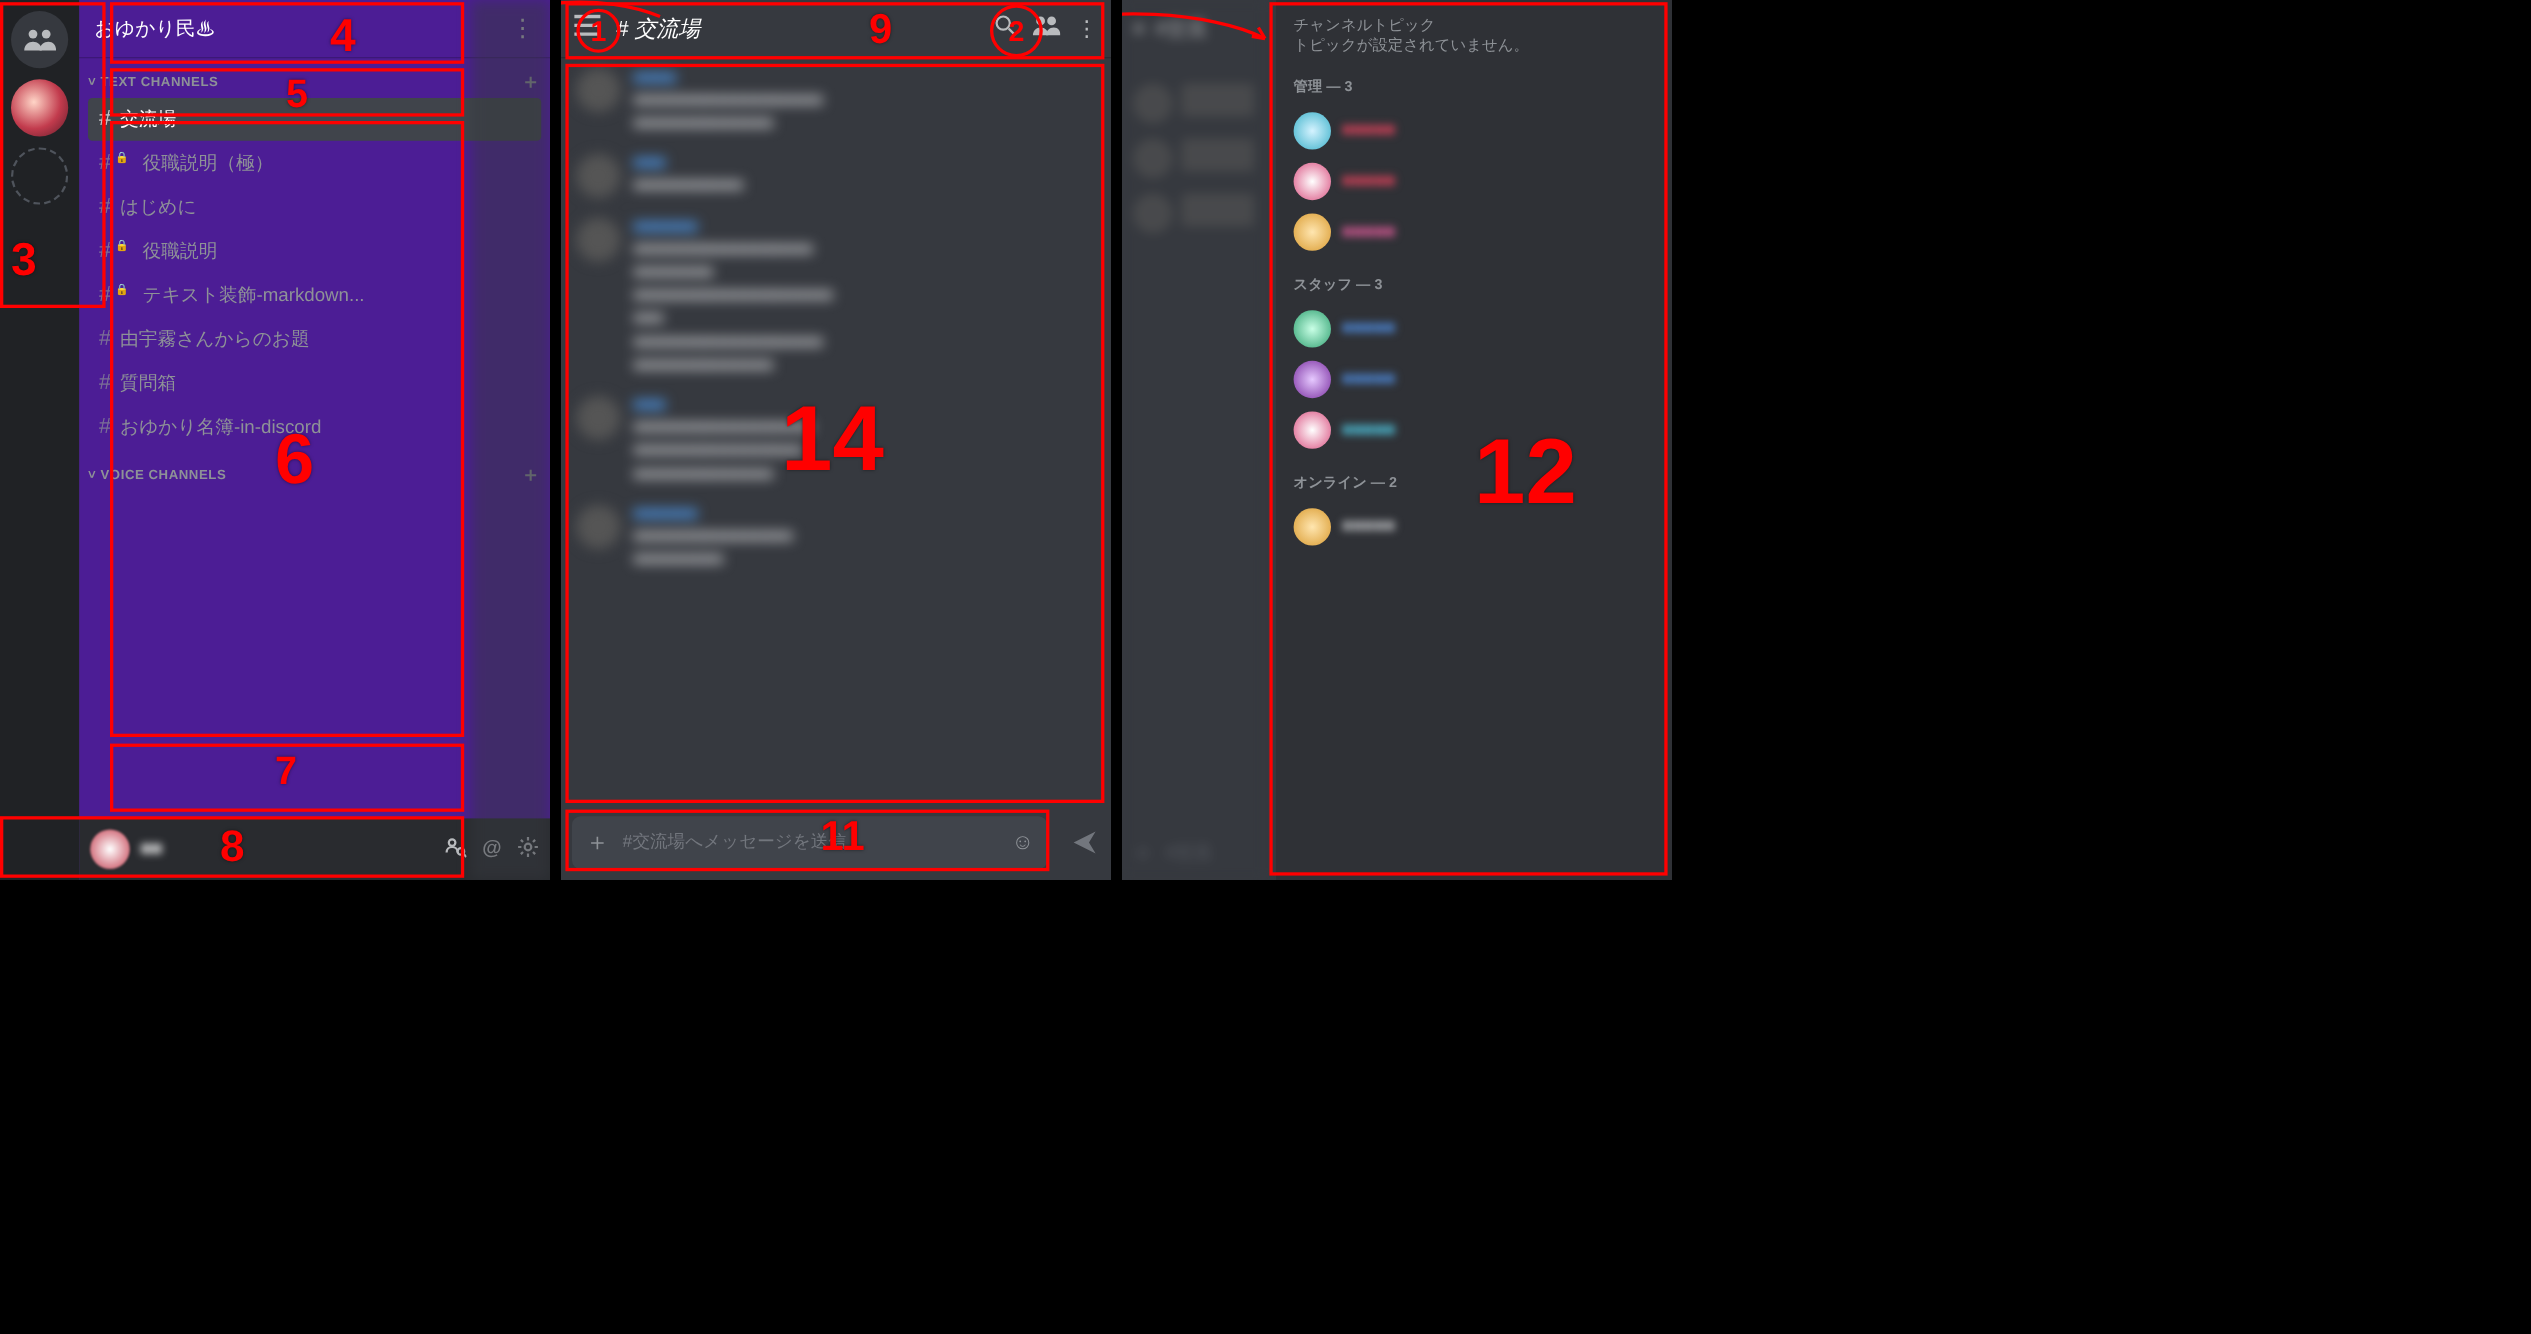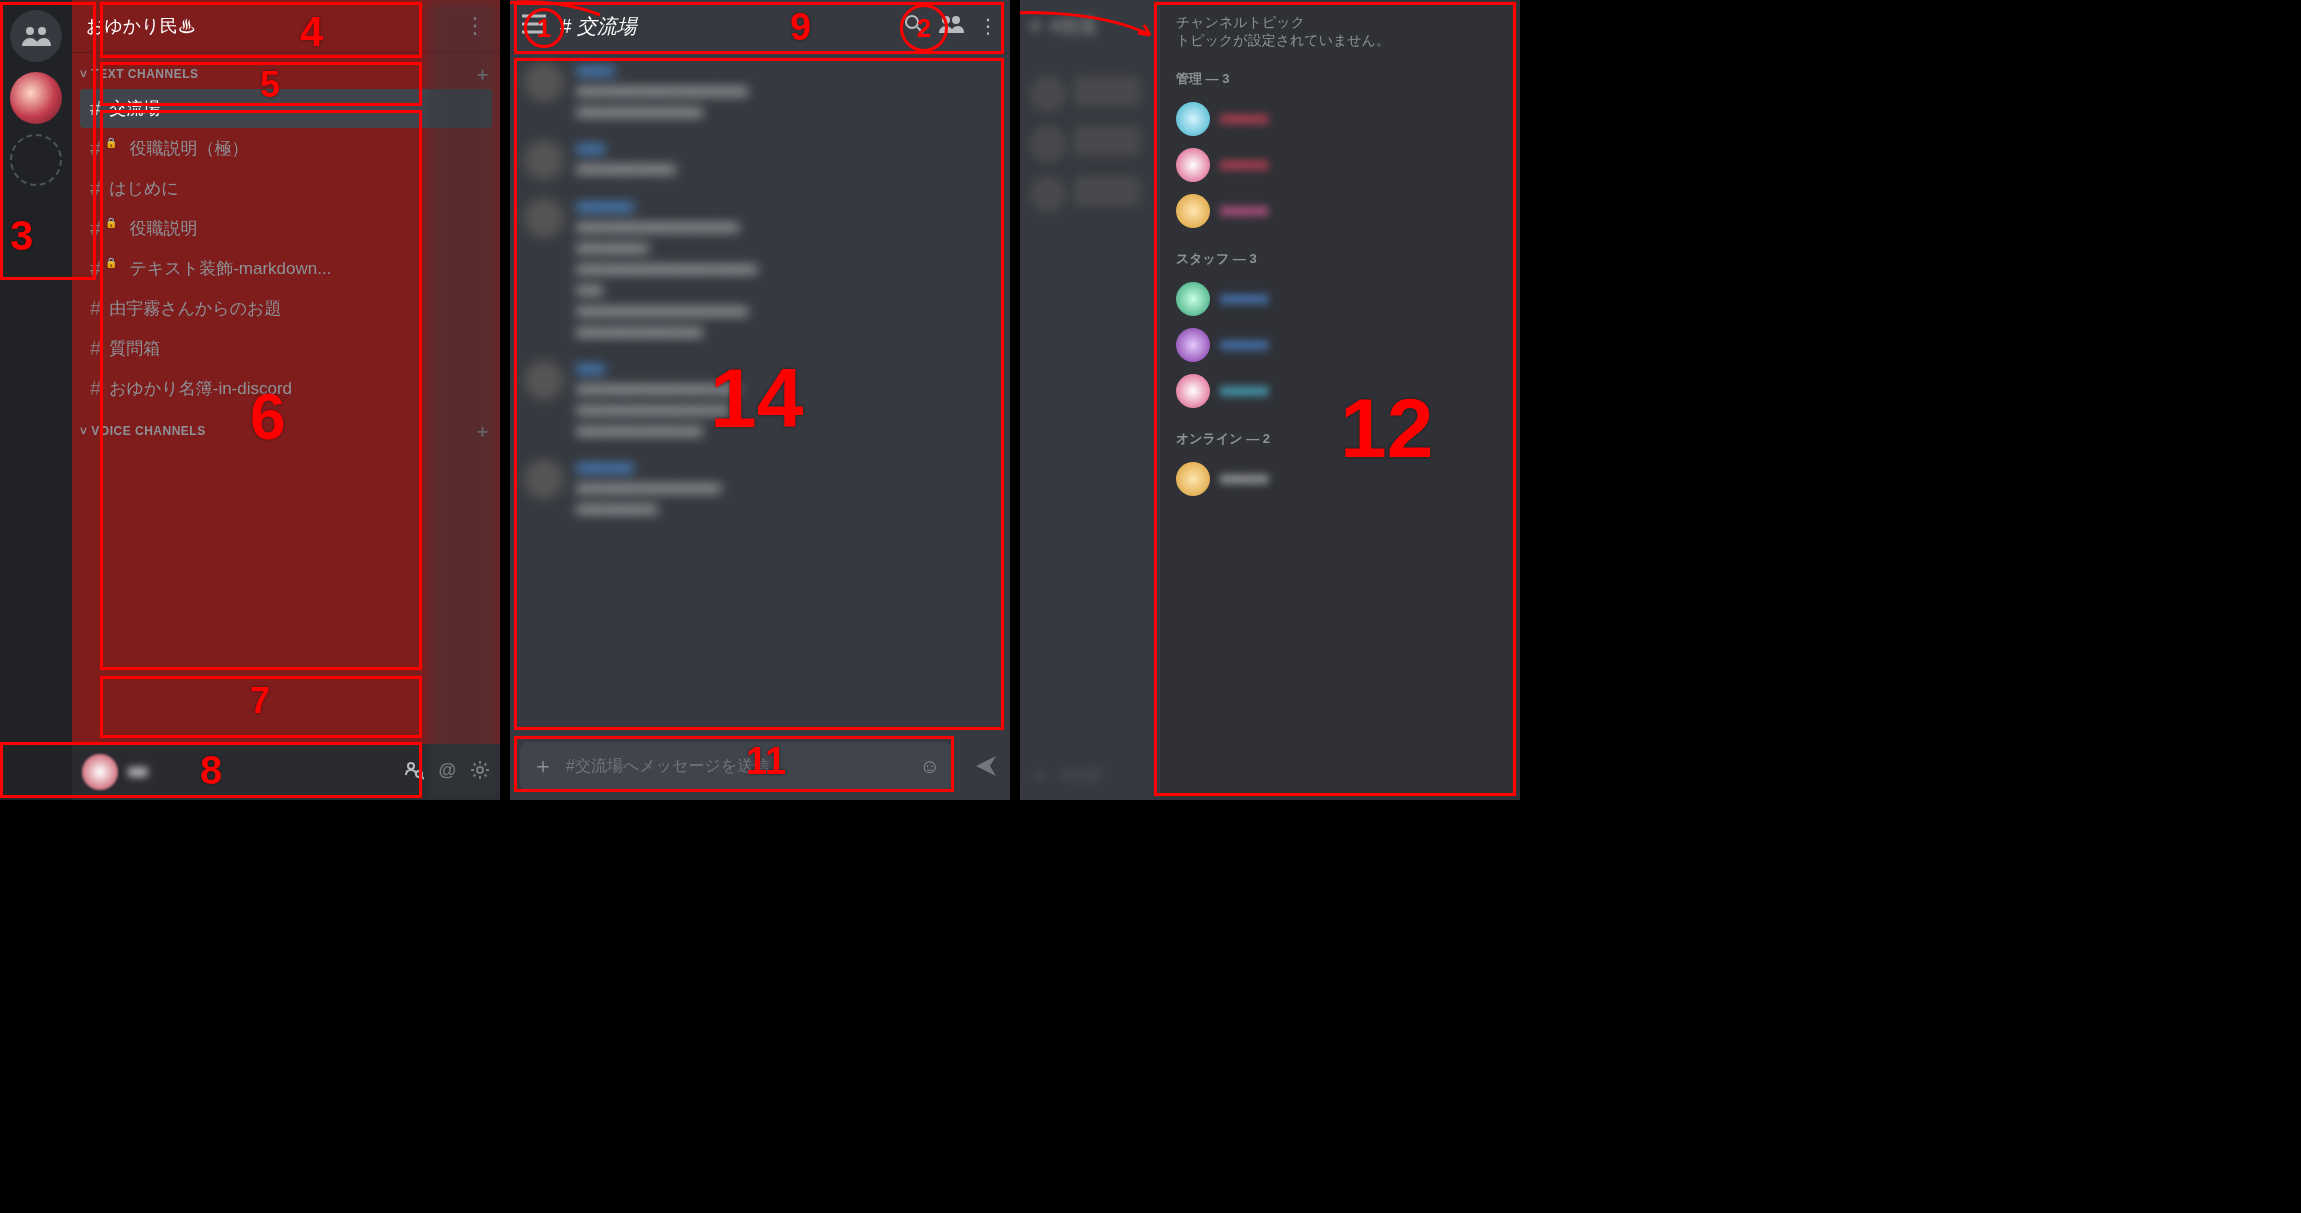--- a/index.html
+++ b/index.html
@@ -42,21 +42,21 @@
   }
   .guild-item.avatar {
     background: radial-gradient(circle at 40% 40%, #ffd5c7 0%, #c23b4d 55%, #5a1a28 100%);
   }
   .guild-item.dashed {
     border:2px dashed #4f545c;
     background:transparent;
   }
   .channel-col {
     flex:1;
-    background:#7f1d1d;
+    background:#4c1d95;
     display:flex;
     flex-direction:column;
   }
   .server-header {
     height:52px;
     display:flex; align-items:center; justify-content:space-between;
     padding:0 14px;
     color:#fff;
     font-size:18px;
     font-weight:500;

